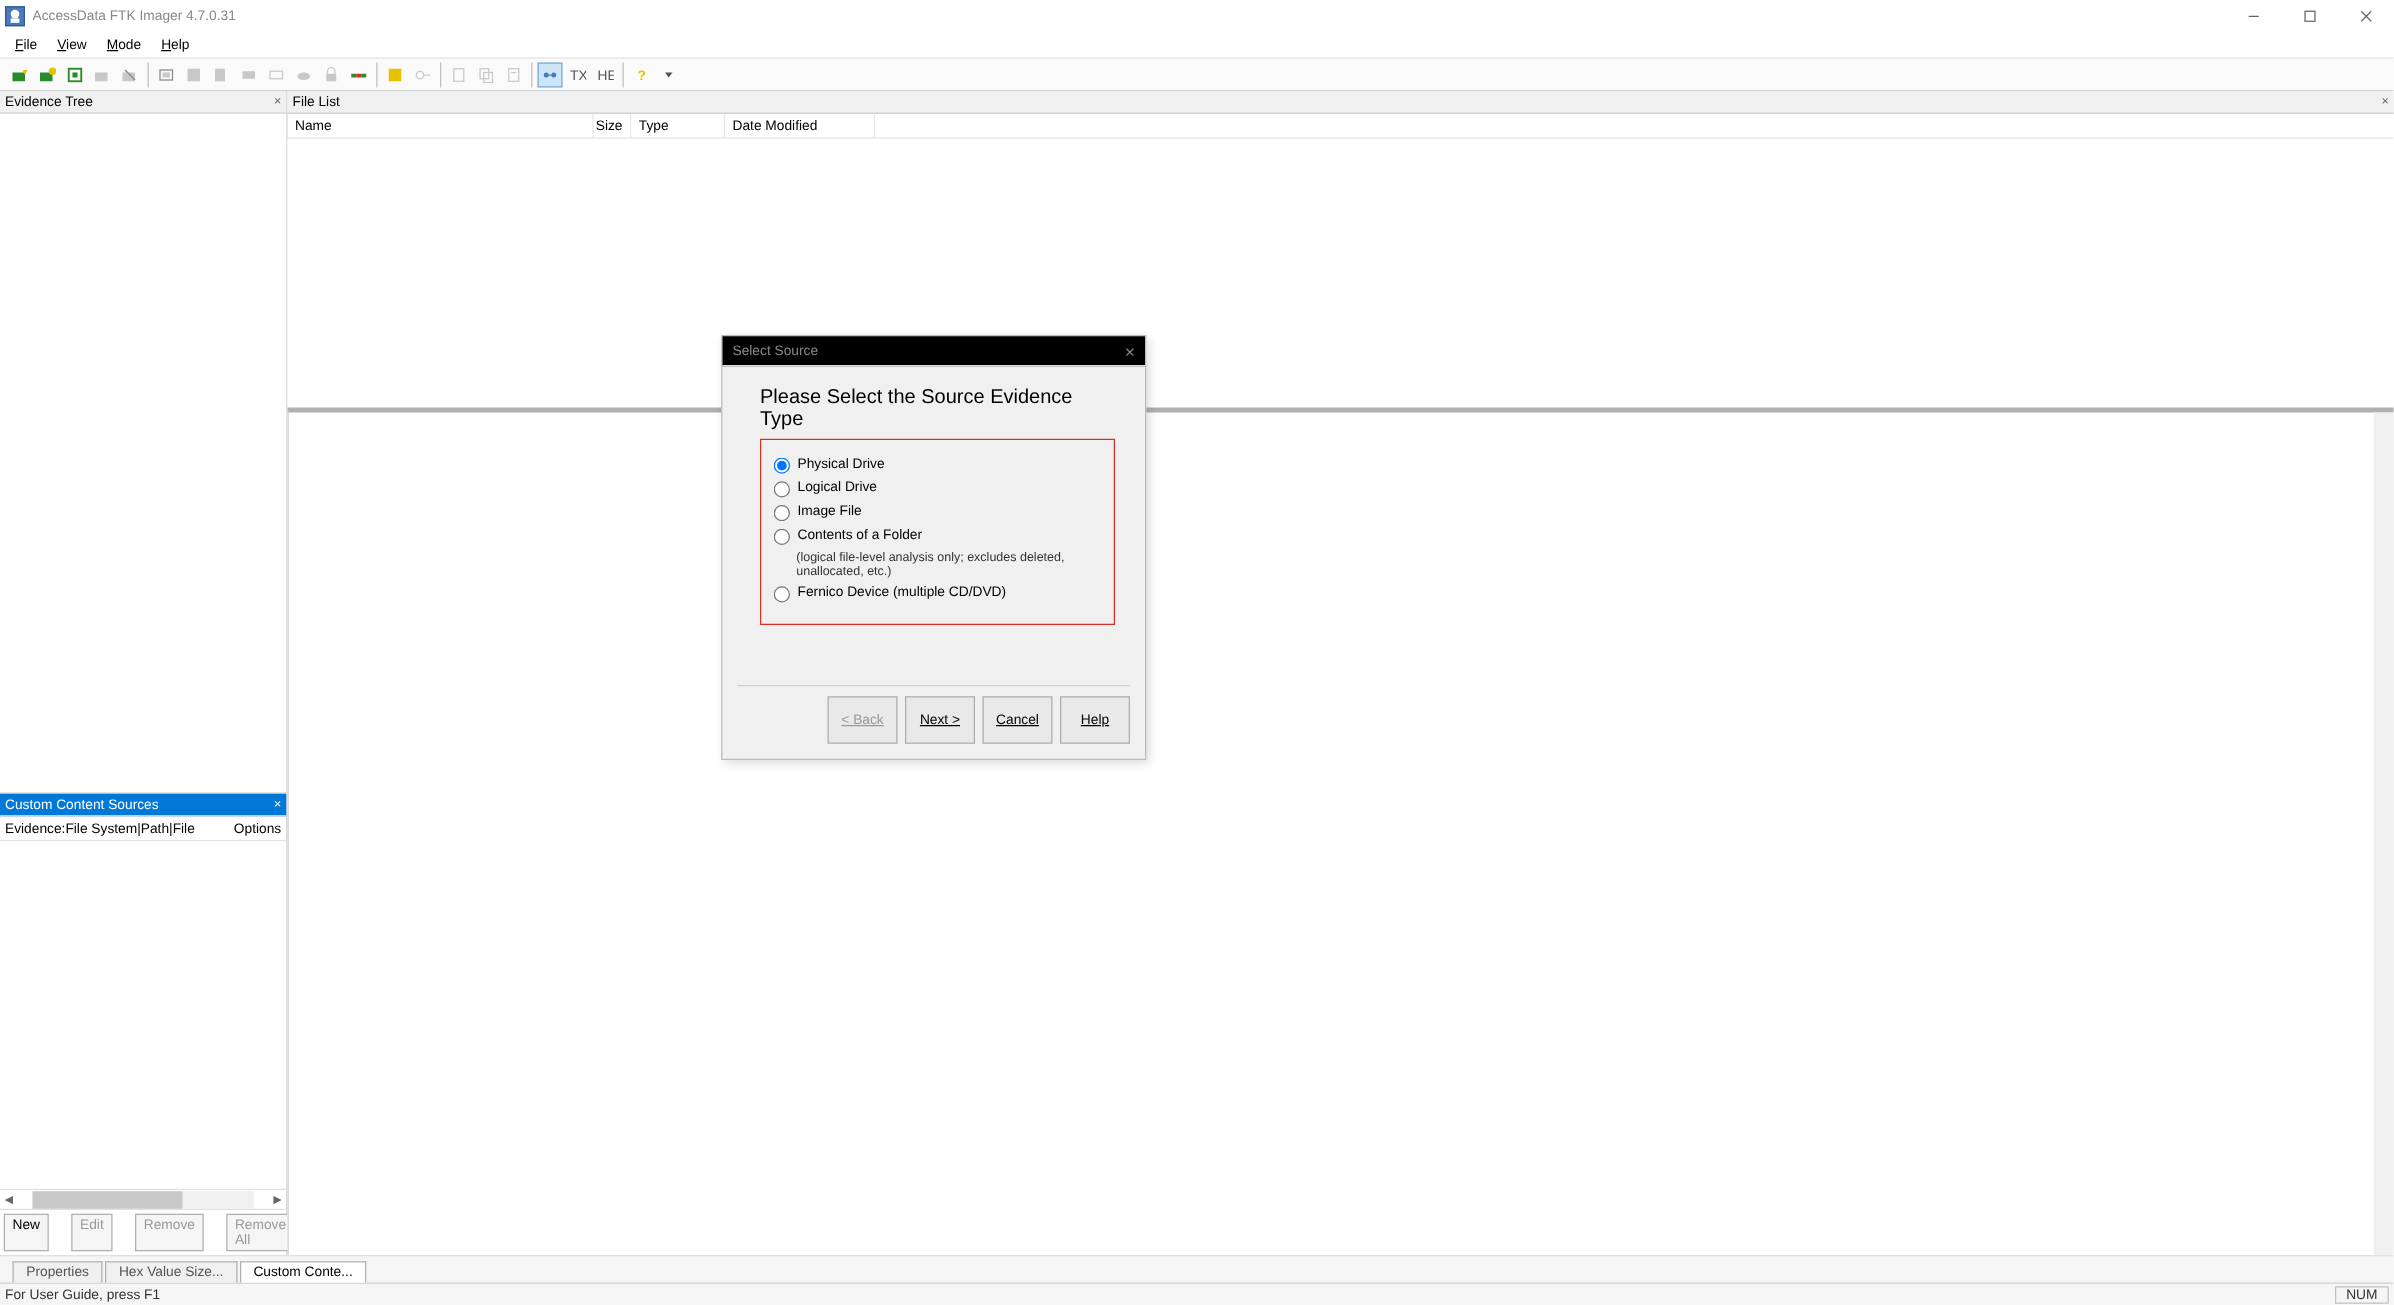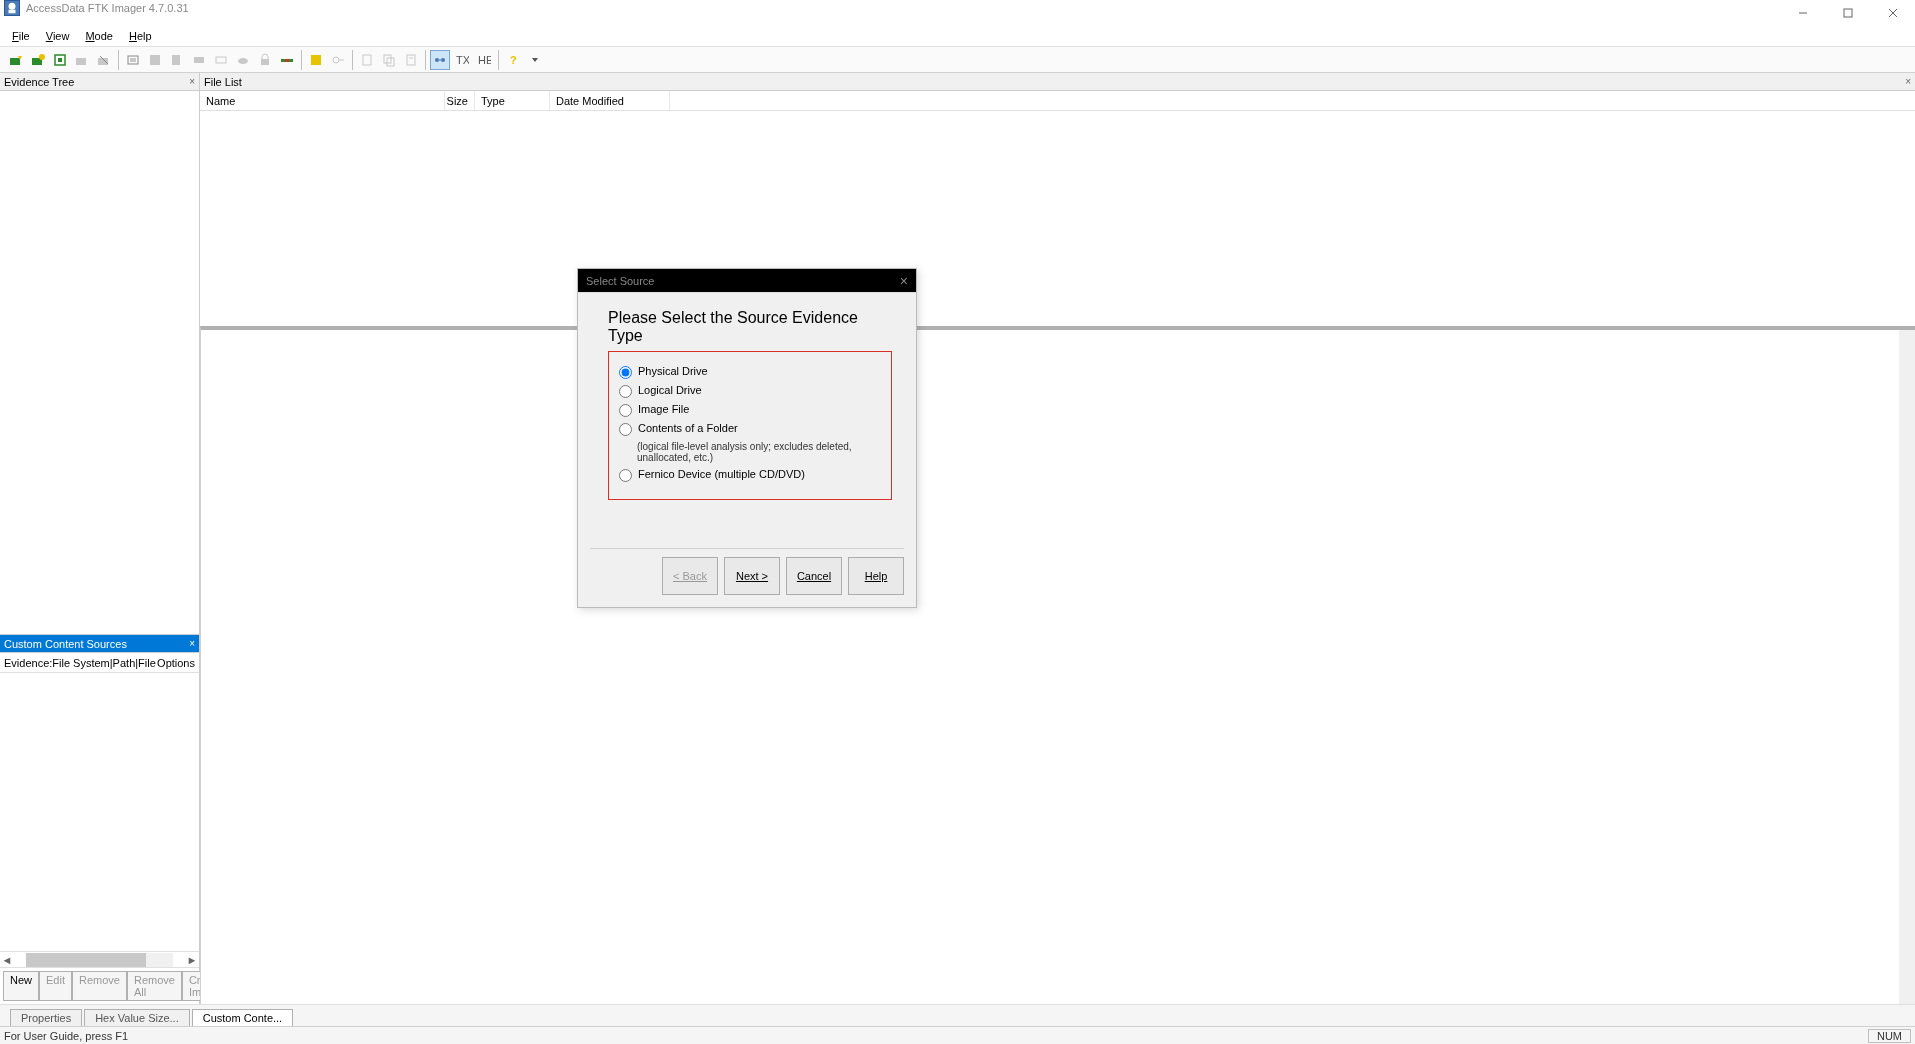--- a/index.html
+++ b/index.html
@@ -1,60 +1,60 @@
 <!DOCTYPE html>
 <html><head>
 <meta charset="utf-8">
 <style>
 * { box-sizing: border-box; margin: 0; padding: 0; font-family: "Segoe UI", Tahoma, sans-serif; font-size: 11px; }
 body { background: #ffffff; width: 1915px; height: 1044px; position: relative; overflow: hidden; color: #000; }
 
 
-.titlebar { height: 25px; background: #ffffff; display: flex; align-items: flex-start; justify-content: space-between; padding-left: 4px; }
+.titlebar { height: 25px; background: #ffffff; display: flex; align-items: center; justify-content: space-between; padding-left: 4px; }
 .titlebar-left { display: flex; align-items: center; gap: 6px; }
 .titlebar-icon { width: 16px; height: 16px; background: #4a7ab8; display: inline-flex; align-items: center; justify-content: center; color: #fff; font-size: 10px; font-weight: bold; border: 1px solid #2a5a98; }
 .titlebar-text { color: #888; }
 .win-controls { display: flex; }
 .win-btn { width: 45px; height: 25px; display: flex; align-items: center; justify-content: center; color: #666; }
 
 
 .menubar { height: 22px; background: #ffffff; border-bottom: 1px solid #e0e0e0; display: flex; align-items: center; padding-left: 4px; }
 .menu-item { padding: 2px 8px; cursor: default; }
 .menu-item span.ul { text-decoration: underline; }
 
 
 .toolbar { height: 26px; background: #fafafa; border-bottom: 1px solid #d0d0d0; display: flex; align-items: center; padding-left: 6px; gap: 2px; }
 .tool-btn { width: 20px; height: 20px; display: flex; align-items: center; justify-content: center; border: 1px solid transparent; }
 .tool-btn.active { border: 1px solid #7aa7d8; background: #cde6f7; }
 .tool-sep { width: 1px; height: 20px; background: #c0c0c0; margin: 0 2px; }
 .icon-sm { width: 14px; height: 14px; }
 
 
 .main { display: flex; height: calc(100% - 25px - 22px - 26px - 22px - 18px); }
-.left-col { width: 200px; display: flex; flex-direction: column; border-right: 1px solid #cccccc; }
+.left-col { width: 230px; display: flex; flex-direction: column; border-right: 1px solid #cccccc; }
 .right-col { flex: 1; display: flex; flex-direction: column; }
 
 
 .panel-header { height: 18px; background: #f0f0f0; border-bottom: 1px solid #cccccc; display: flex; align-items: center; justify-content: space-between; padding: 0 4px; font-size: 11px; }
 .panel-header.active { background: #0078d7; color: #fff; }
 .panel-close { font-size: 10px; cursor: default; color: #666; }
 .panel-header.active .panel-close { color: #fff; }
 
 
 .evidence-tree { flex: 1; background: #fff; }
 
 
 .ccs-panel { height: 370px; display: flex; flex-direction: column; border-top: 1px solid #ccc; }
 .ccs-header-row { display: flex; height: 20px; border-bottom: 1px solid #e0e0e0; align-items: center; padding: 0 4px; justify-content: space-between; }
 .ccs-body { flex: 1; background: #fff; }
 .ccs-scroll { height: 16px; display: flex; align-items: center; border-top: 1px solid #e0e0e0; }
 .ccs-scroll-track { flex: 1; background: #f0f0f0; height: 14px; margin: 0 12px; position: relative; }
 .ccs-scroll-thumb { position: absolute; left: 0; top: 0; width: 120px; height: 14px; background: #c8c8c8; }
 .ccs-scroll-arrow { width: 14px; height: 14px; display: flex; align-items: center; justify-content: center; color: #666; }
-.ccs-buttons { display: flex; gap: 0; padding: 3px; border-top: 1px solid #e0e0e0; }
+.ccs-buttons { display: flex; gap: 18px; padding: 3px; border-top: 1px solid #e0e0e0; }
 .ccs-btn { padding: 2px 6px; border: 1px solid #b0b0b0; background: #f5f5f5; font-size: 11px; cursor: default; }
 .ccs-btn.disabled { color: #999; }
 
 
 .file-list-body { flex: 0 0 215px; background: #fff; }
 .file-list-cols { height: 20px; border-bottom: 1px solid #e0e0e0; display: flex; align-items: center; }
 .col-h { padding: 0 6px; border-right: 1px solid #e8e8e8; font-size: 11px; height: 100%; display: flex; align-items: center; }
 
 
 .viewer { flex: 1; border-top: 4px solid #b0b0b0; border-left: 1px solid #d0d0d0; background: #ffffff; position: relative; }

